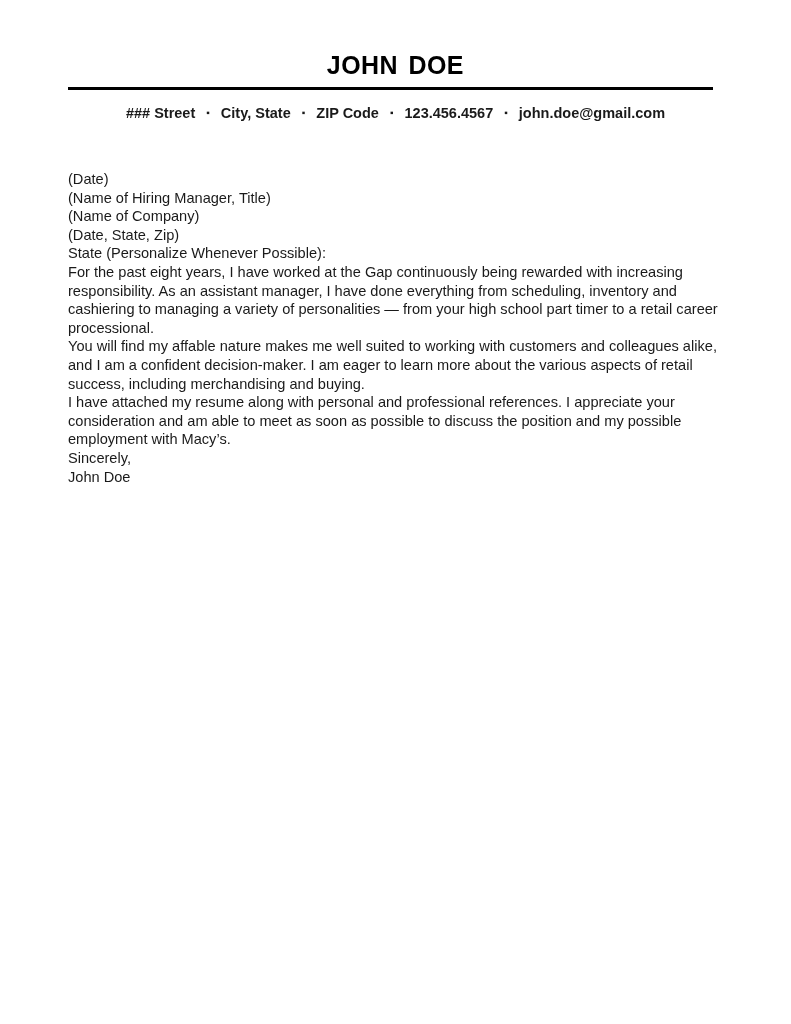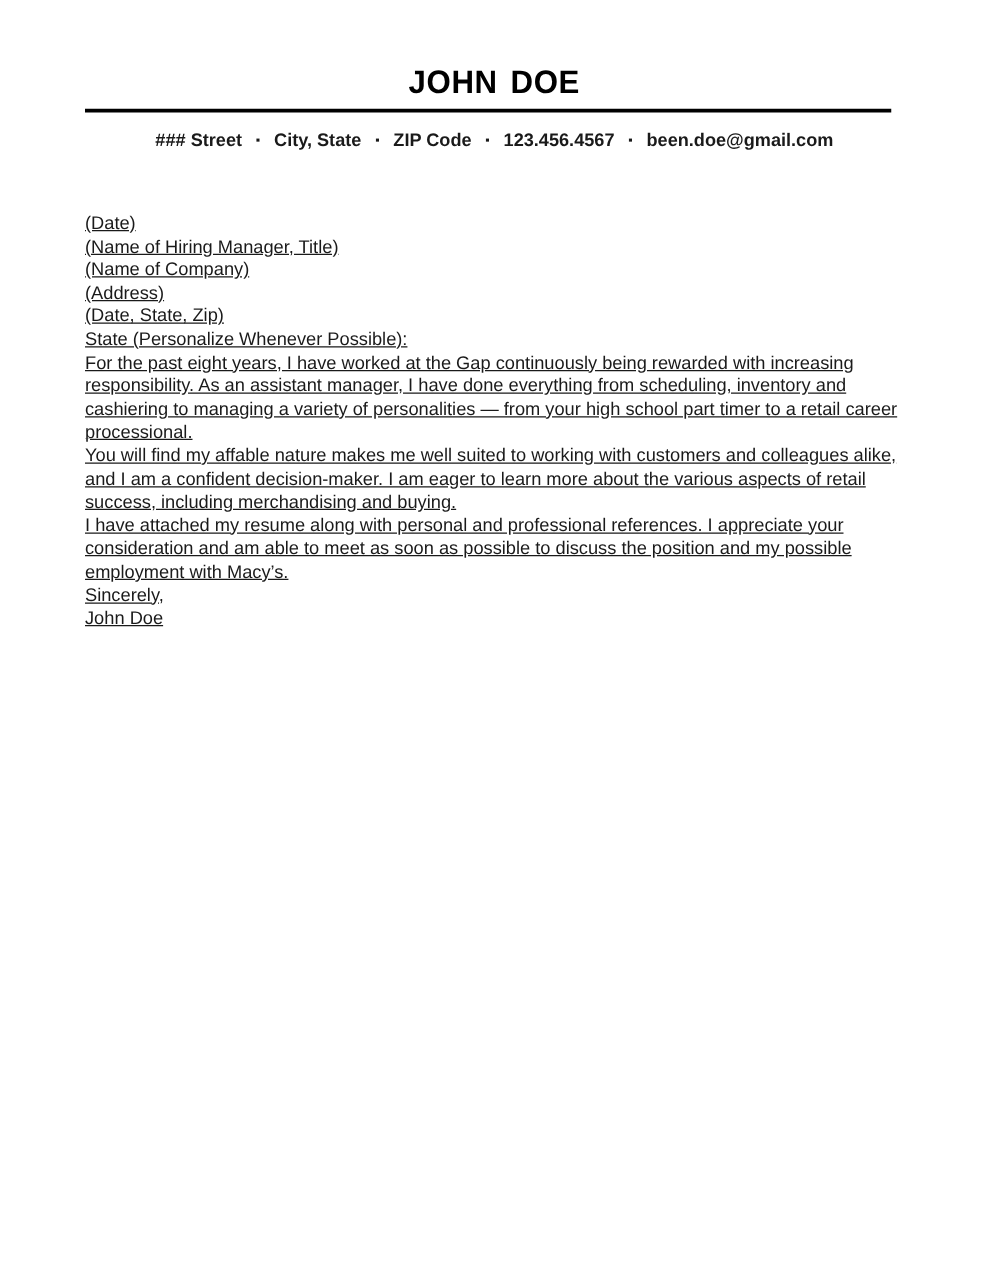--- a/index.html
+++ b/index.html
@@ -70,21 +70,20 @@
     color: #1a1a1a;
   }
   .contact .part {
     white-space: nowrap;
   }
 
   
   .body-block {
     margin-top: 48px;
     padding: 0 56px 0 68px;
-    text-decoration: underline;
   }
   .body-block p,
   .body-block .lines {
     margin: 0;
     font-size: 14.6px;
     line-height: 18.6px;
     color: #1a1a1a;
     max-width: 653px;
   }
   .gap-date      { margin-bottom: 26px; }
@@ -109,33 +108,32 @@
 
     <div class="contact">
       <span class="part">### Street</span>
       <span class="sep">▪</span>
       <span class="part">City, State</span>
       <span class="sep">▪</span>
       <span class="part">ZIP Code</span>
       <span class="sep">▪</span>
       <span class="part">123.456.4567</span>
       <span class="sep">▪</span>
-      <span class="part">been.doe@gmail.com</span>
+      <span class="part">john.doe@gmail.com</span>
     </div>
 
   </div>
 
   <div class="body-block">
 
     <p class="gap-date">(Date)</p>
 
     <div class="lines gap-addr">
       <span class="addr-line">(Name of Hiring Manager, Title)</span>
       <span class="addr-line">(Name of Company)</span>
-      <span class="addr-line">(Address)</span>
       <span class="addr-line">(Date, State, Zip)</span>
     </div>
 
     <p class="gap-salute">State (Personalize Whenever Possible):</p>
 
     <p class="para">For the past eight years, I have worked at the Gap continuously being rewarded with increasing responsibility. As an assistant manager, I have done everything from scheduling, inventory and cashiering to managing a variety of personalities — from your high school part timer to a retail career processional.</p>
     <p class="para">You will find my affable nature makes me well suited to working with customers and colleagues alike, and I am a confident decision-maker. I am eager to learn more about the various aspects of retail success, including merchandising and buying.</p>
     <p class="para">I have attached my resume along with personal and professional references. I appreciate your consideration and am able to meet as soon as possible to discuss the position and my possible employment with Macy’s.</p>
 
     <p class="gap-signoff">Sincerely,</p>

